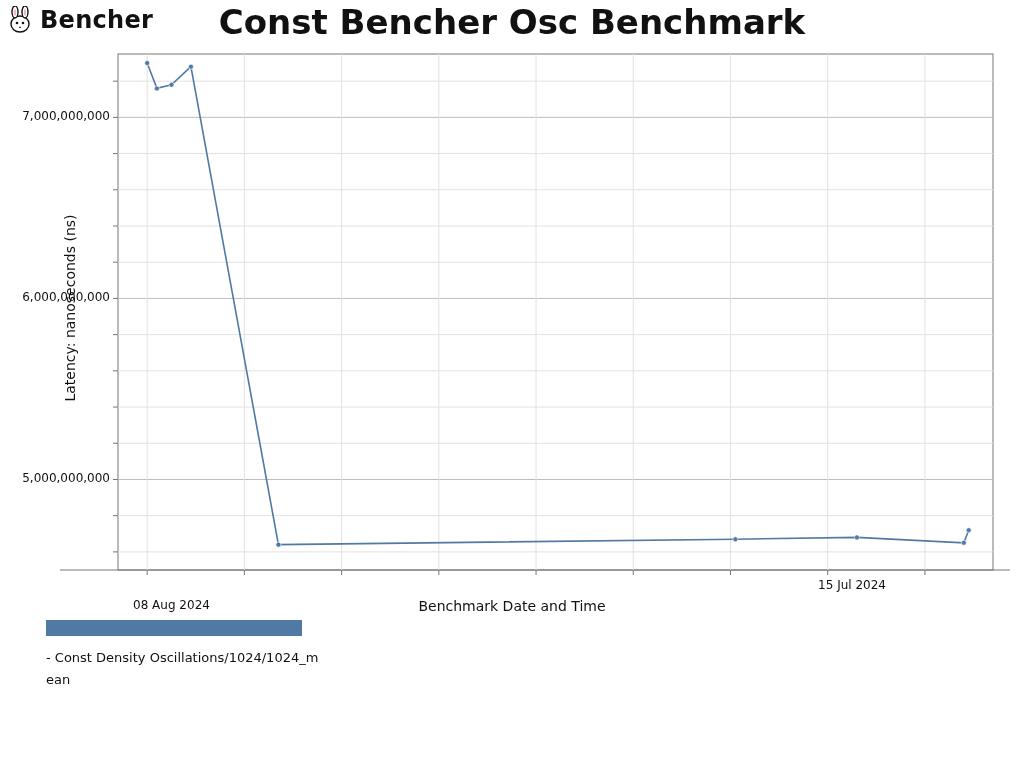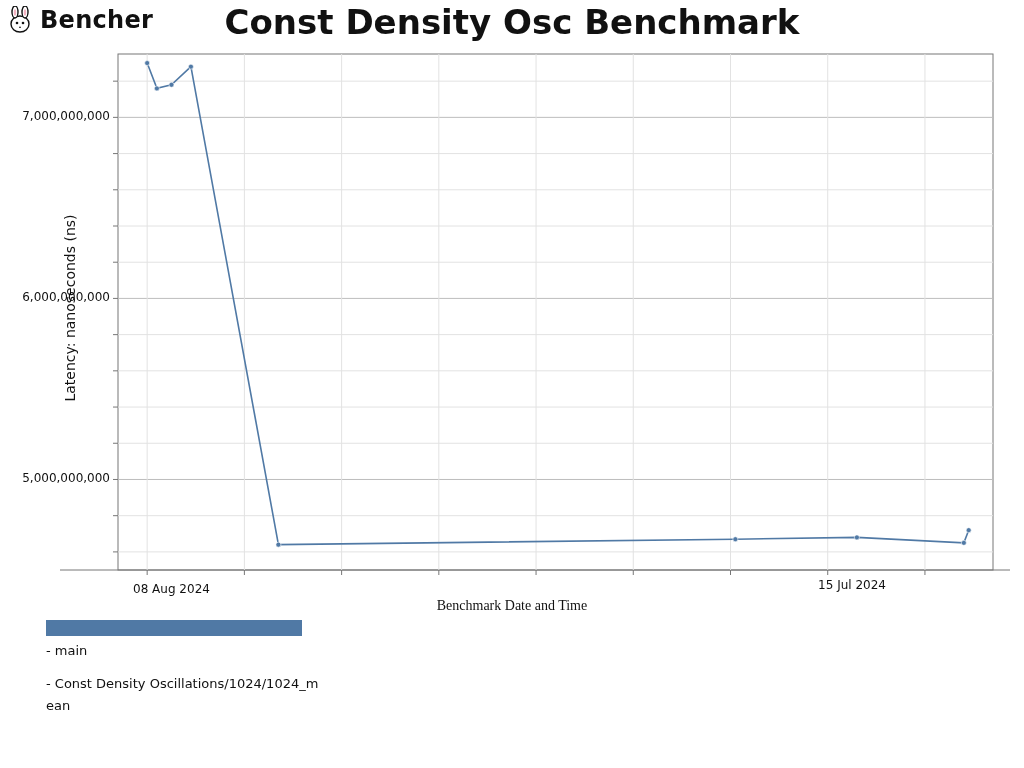--- a/index.html
+++ b/index.html
@@ -43,21 +43,20 @@
     width: 260px;
     text-align: center;
   }
   .x-axis-label {
     position: absolute;
     left: 0;
     width: 1024px;
     top: 598px;
     text-align: center;
     font-size: 14px;
-    font-family: Liberation Serif, serif;
   }
   .plot-wrap {
     position: absolute;
     left: 0;
     top: 0;
     width: 1024px;
     height: 768px;
   }
   .tick-label {
     position: absolute;
@@ -101,21 +100,21 @@
     <ellipse cx="19" cy="6" rx="3" ry="6" fill="#fff" stroke="#111" stroke-width="1.4"></ellipse>
     <ellipse cx="9" cy="6.5" rx="1.2" ry="3.2" fill="#f4b3c2"></ellipse>
     <ellipse cx="19" cy="6.5" rx="1.2" ry="3.2" fill="#f4b3c2"></ellipse>
     <circle cx="11" cy="17" r="1.3" fill="#111"></circle>
     <circle cx="17" cy="17" r="1.3" fill="#111"></circle>
     <path d="M13 21 Q14 22 15 21" stroke="#111" stroke-width="1" fill="none"></path>
   </svg>
   <span class="logo-text">Bencher</span>
 </div>
 
-<div class="title">Const Density Osc Benchmark</div>
+<div class="title">Const Bencher Osc Benchmark</div>
 
 <div class="y-axis-label">Latency: nanoseconds (ns)</div>
 <div class="x-axis-label">Benchmark Date and Time</div>
 
 <div class="plot-wrap">
   <svg class="chart" id="chart-svg" width="1024" height="768">
       <rect x="118" y="54" width="875" height="516" fill="#fff" stroke="#777" stroke-width="1"></rect>
       <line x1="60" x2="1010" y1="570" y2="570" stroke="#777" stroke-width="1"></line>
       <line x1="118" x2="993" y1="551.8947368421053" y2="551.8947368421053" stroke="#e2e2e2" stroke-width="1"></line>
       <line x1="113" x2="118" y1="551.8947368421053" y2="551.8947368421053" stroke="#777" stroke-width="1"></line>
@@ -173,23 +172,22 @@
       <circle cx="856.8888888888889" cy="537.4105263157895" r="2.5" fill="#5079a5" stroke="#fff" stroke-width="0.6"></circle>
       <circle cx="963.8333333333335" cy="542.8421052631579" r="2.5" fill="#5079a5" stroke="#fff" stroke-width="0.6"></circle>
       <circle cx="968.6944444444445" cy="530.1684210526316" r="2.5" fill="#5079a5" stroke="#fff" stroke-width="0.6"></circle>
     </svg>
 </div>
 
 <div id="tick-container">
     <div class="tick-label ytick" style="top: 471.474px;">5,000,000,000</div>
     <div class="tick-label ytick" style="top: 290.421px;">6,000,000,000</div>
     <div class="tick-label ytick" style="top: 109.368px;">7,000,000,000</div>
-    <div class="tick-label xtick" style="left: 171.472px; top: 582px;">08 Aug 2024</div>
+    <div class="tick-label xtick" style="left: 171.472px; top: 598px;">08 Aug 2024</div>
     <div class="tick-label xtick" style="left: 852.028px; top: 578px;">15 Jul 2024</div>
   </div>
 
 <div class="legend">
   <div class="legend-swatch" style="background: rgb(80, 121, 165);"></div>
   <ul>
-    <li>- main</li>
     <li style="max-width:280px;word-break:break-all;margin-top:11px;">- Const Density Oscillations/1024/1024_mean</li>
   </ul>
 </div>
 
 </body></html>

